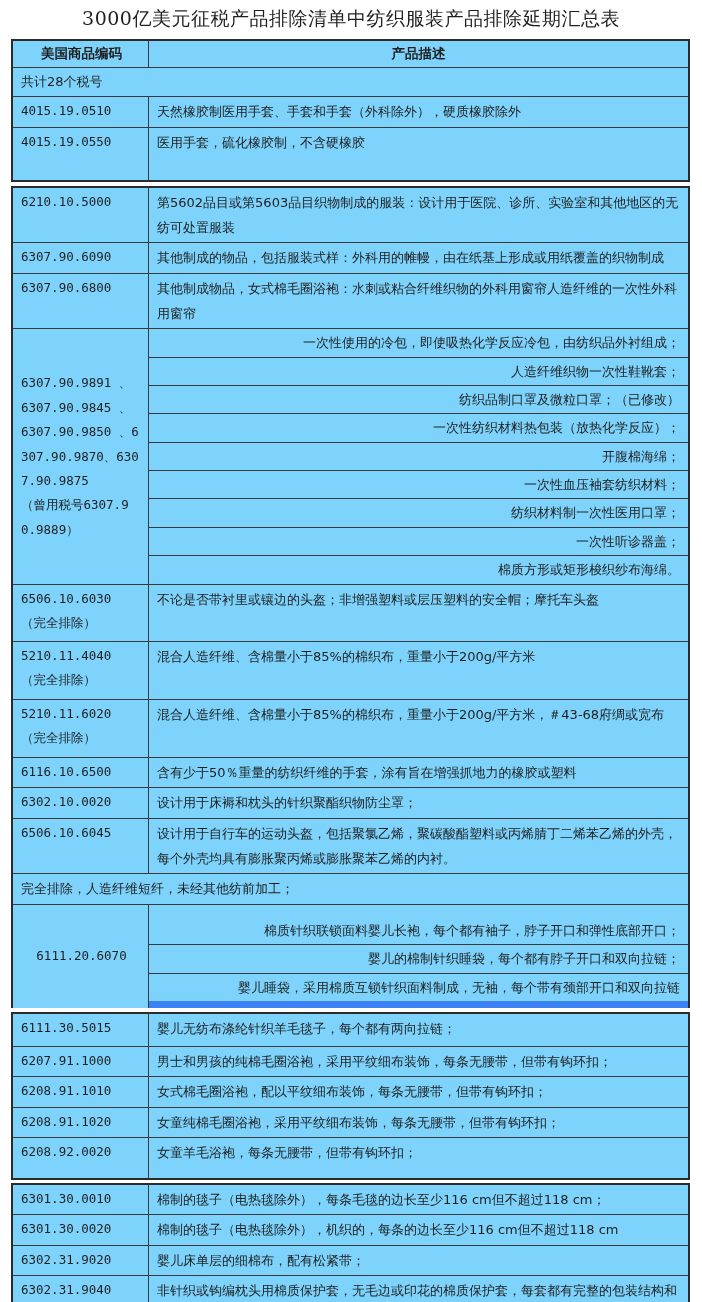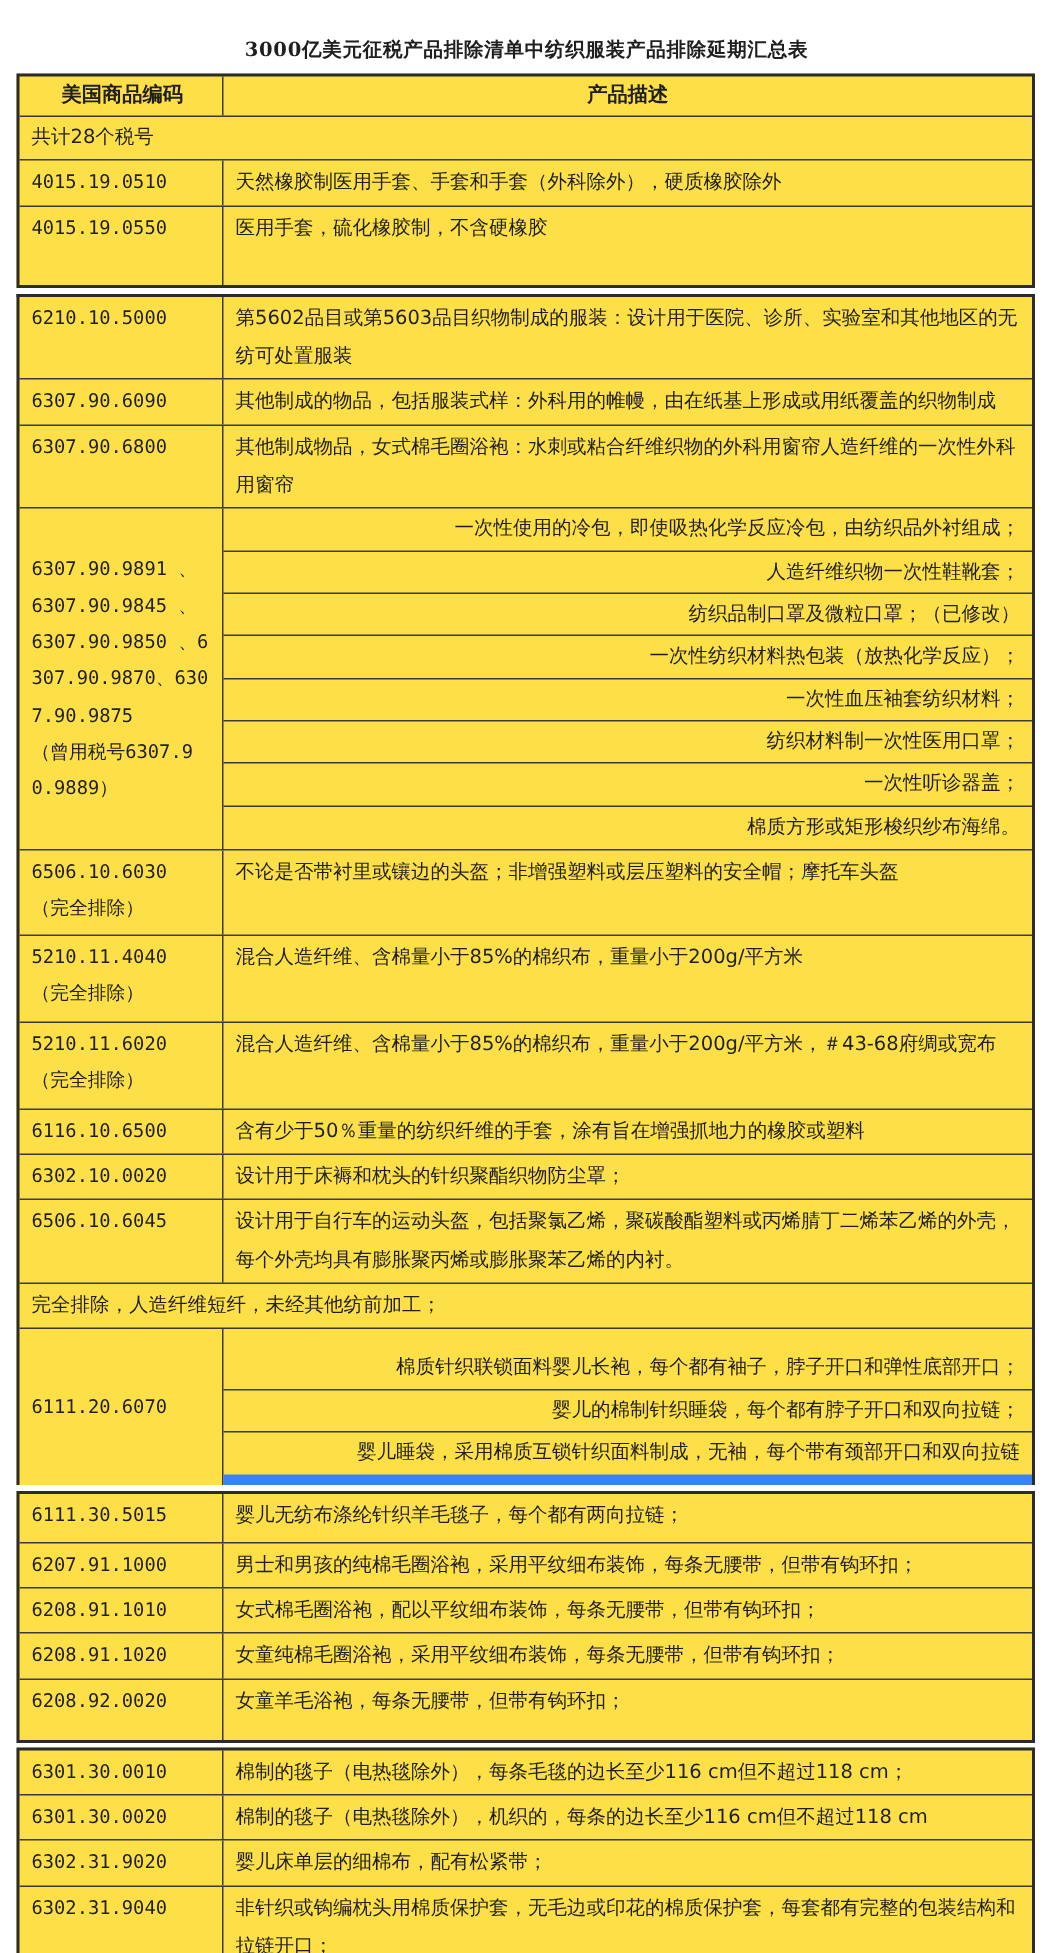--- a/index.html
+++ b/index.html
@@ -4,41 +4,41 @@
 <style>
   html,body{margin:0;padding:0;}
   body{
     width:702px;height:1302px;overflow:hidden;
     background:#ffffff;color:#1f1f1f;
     font-family:"DejaVu Sans","Liberation Sans",sans-serif;
   }
   .page-title{
     text-align:center;
     font-family:"DejaVu Serif","Liberation Serif",serif;
-    font-weight:bold;font-size:13px;letter-spacing:0.5px;
-    margin:24px 0 7px 0;
+    font-weight:normal;font-size:19px;letter-spacing:0.5px;
+    margin:6px 0 7px 0;
   }
   .tbl{
     margin-left:11px;width:679px;box-sizing:border-box;
-    border:2px solid #2b2b2b;background:#fde047;
+    border:2px solid #2b2b2b;background:#7dd3fc;
   }
   .tbl.pb-cut{border-bottom:none;}
   .row{display:flex;border-bottom:1px solid #3a3a3a;box-sizing:border-box;}
   .row:last-child{border-bottom:none;}
   .tbl.pb-cut .row:last-child .sub:last-child{border-bottom:7px solid #3b82f6;}
   .cell{box-sizing:border-box;font-size:13px;line-height:1.95;}
   .cell-code{
     width:136px;flex:0 0 136px;border-right:1px solid #3a3a3a;
     padding:2px 6px 2px 8px;
     font-family:"DejaVu Sans Mono","Liberation Mono",monospace;
     font-size:12.5px;word-break:break-all;
     display:flex;flex-direction:column;justify-content:flex-start;
   }
   .cell-code.v-center{justify-content:center;}
-  .cell-code.h-center{word-break:normal;}
+  .cell-code.h-center{text-align:center;word-break:normal;}
   .cell-desc{flex:1 1 auto;padding:2px 8px;overflow-wrap:break-word;}
   .cell-desc-multi{flex:1 1 auto;display:flex;flex-direction:column;padding:0;}
   .sub{
     border-bottom:1px solid #3a3a3a;box-sizing:border-box;
     min-height:28px;padding:1px 8px;font-size:13px;line-height:1.95;
     overflow-wrap:break-word;
     text-align:right;
   }
   .sub:last-child{border-bottom:none;}
   .hdr-row .cell{font-weight:bold;text-align:center;font-size:13.5px;line-height:1.6;
@@ -96,20 +96,21 @@
       <div class="row">
         <div class="cell cell-code v-center">
           <div>6307.90.9891 、 6307.90.9845 、 6307.90.9850 、6307.90.9870、6307.90.9875</div>
           <div>（曾用税号6307.90.9889）</div>
         </div>
         <div class="cell cell-desc-multi">
           <div class="sub" style="min-height: 28px;">一次性使用的冷包，即使吸热化学反应冷包，由纺织品外衬组成；</div>
           <div class="sub" style="min-height: 28px;">人造纤维织物一次性鞋靴套；</div>
           <div class="sub" style="min-height: 28px;">纺织品制口罩及微粒口罩；（已修改）</div>
           <div class="sub" style="min-height: 28px;">一次性纺织材料热包装（放热化学反应）；</div>
+          <div class="sub" style="min-height: 28px;">开腹棉海绵；</div>
           <div class="sub" style="min-height: 28px;">一次性血压袖套纺织材料；</div>
           <div class="sub" style="min-height: 28px;">纺织材料制一次性医用口罩；</div>
           <div class="sub" style="min-height: 28px;">一次性听诊器盖；</div>
           <div class="sub" style="min-height: 28px;">棉质方形或矩形梭织纱布海绵。</div>
         </div>
       </div>
       <div class="row" style="min-height: 57px;">
         <div class="cell cell-code">
           <div>6506.10.6030</div>
           <div>（完全排除）</div>

